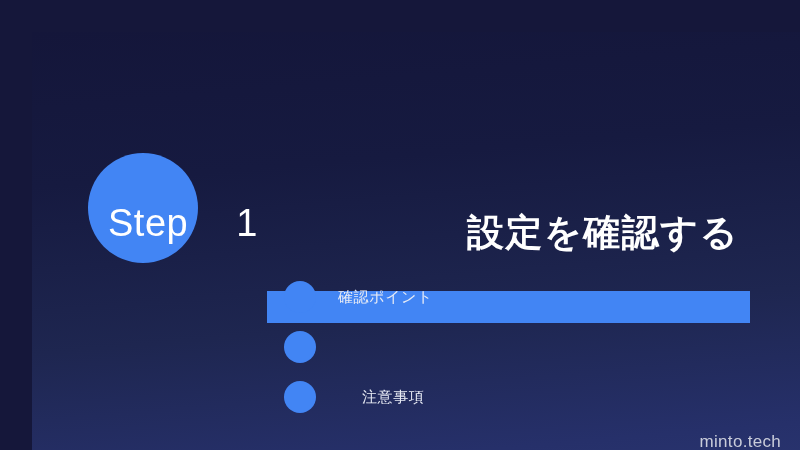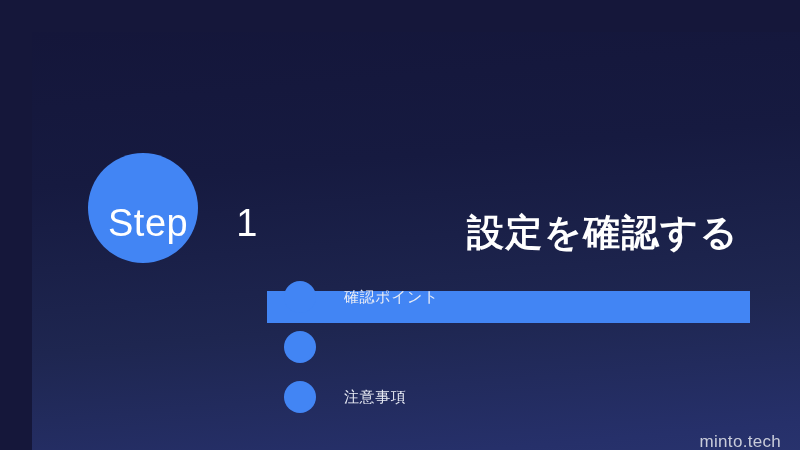--- a/index.html
+++ b/index.html
@@ -84,32 +84,32 @@
     top: 233px;
     width: 420px;
   }
 
   .bullet-item {
     display: flex;
     align-items: center;
     height: 28px;
     margin-bottom: 18px;
   }
-  .bullet-item:last-child { margin-bottom: 0; }
+  .bullet-item:last-child { margin-bottom: 0; gap: 24px; }
 
   .bullet-dot {
     width: 13px;
     height: 13px;
     border-radius: 50%;
     background: #4285f4;
     flex: 0 0 auto;
   }
 
   .bullet-text {
-    margin-left: 12px;
+    margin-left: 6px;
     color: #e9ecf5;
     font-size: 15px;
     font-weight: 400;
     letter-spacing: 0.6px;
     line-height: 20px;
     white-space: nowrap;
   }
 
   
   #footer-brand {

